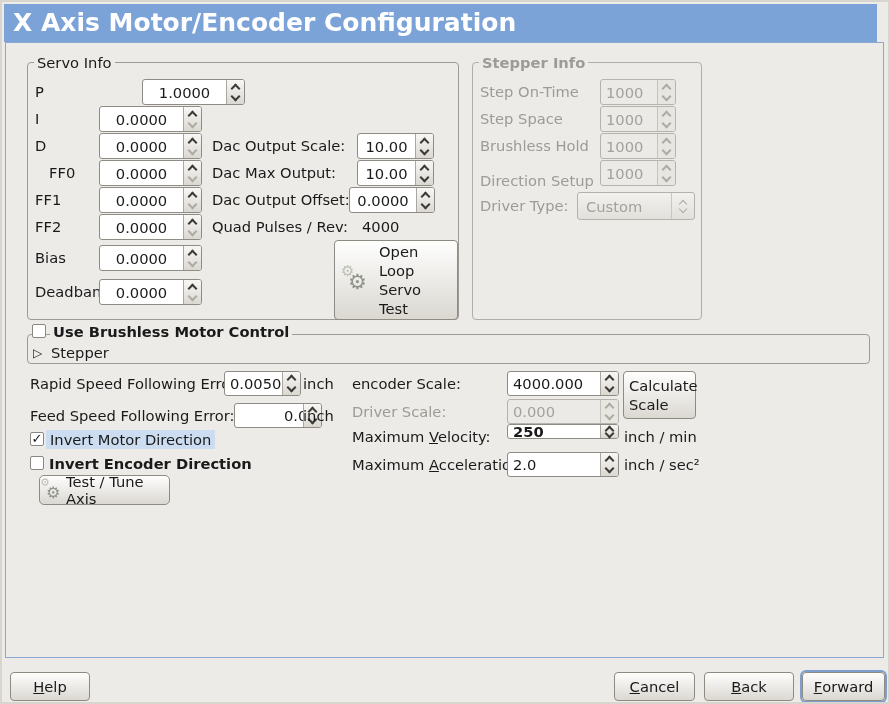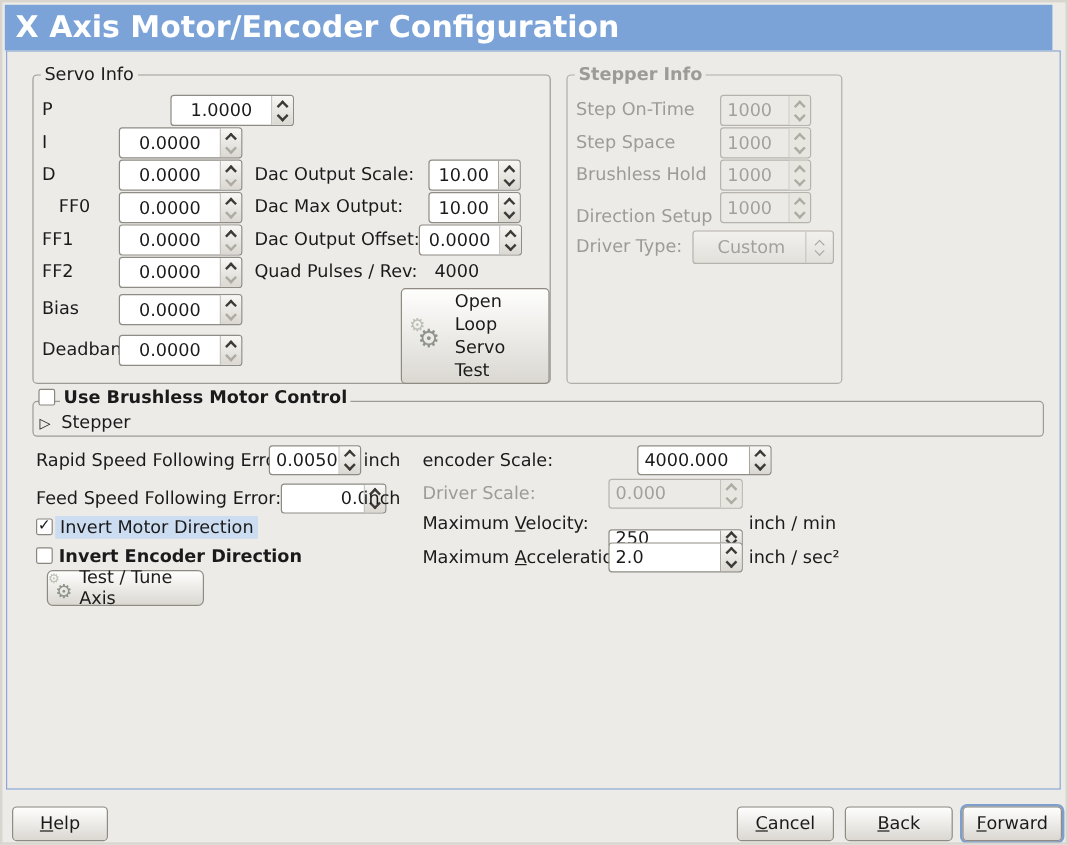--- a/index.html
+++ b/index.html
@@ -34,21 +34,21 @@
          background:linear-gradient(#fefefd,#dbd8d2); border:1px solid #8f8b83;
          border-radius:4px; box-sizing:border-box; z-index:2; cursor:default; }
   .btn.focused { box-shadow:0 0 0 2px #7e9ecd; }
   .cb { position:absolute; width:14px; height:14px; background:#fff; border:1px solid #8a8780;
         border-radius:2px; box-sizing:border-box; font-size:13px; line-height:12px;
         text-align:center; z-index:3; }
   .hl { position:absolute; background:#ccdcf1; padding:1px 4px; white-space:nowrap; z-index:2; }
   .combo { position:absolute; display:flex; align-items:stretch;
            background:linear-gradient(#f2f1ee,#e2e0db); border:1px solid #b5b2ab;
            border-radius:3px; box-sizing:border-box; color:#a3a19b; }
-  .combo .ctext { flex:1; display:flex; align-items:center; padding-left:8px;margin-left:12px; }
+  .combo .ctext { flex:1; display:flex; align-items:center; padding-left:8px; }
   .combo .carr { width:22px; border-left:1px solid #c9c6c0; display:flex; flex-direction:column;
                  align-items:center; justify-content:center; gap:3px; }
   .combo .chev { width:6px; height:6px; border-width:1.5px 1.5px 0 0; }
   .gear { position:relative; width:34px; height:38px; display:inline-block; flex:none; }
   .gear i { position:absolute; font-style:normal; }
   .gear .g1 { font-size:15px; left:1px; top:1px; color:#bcc0b4; }
   .gear .g2 { font-size:21px; left:8px; top:9px; color:#8e948a; }
   .gear.small { width:26px; height:26px; }
   .gear.small .g1 { font-size:11px; left:0; top:-1px; }
   .gear.small .g2 { font-size:16px; left:6px; top:6px; }
@@ -314,21 +314,21 @@
           <span class="chev up"></span>
         </div>
         <div class="b">
           <span class="chev dn"></span>
         </div>
       </div>
   </div>
   <div class="lbl" style="left:301px; top:401px; line-height:25px;">inch</div>
 
   <div class="lbl" style="left:350px; top:369px; line-height:25px;">encoder Scale:</div>
-  <div class="spin" style="left:505px; top:369px; width:112px; height:25px;margin-left:24px;">
+  <div class="spin" style="left:505px; top:369px; width:112px; height:25px;">
     <div class="val">4000.000</div>
     <div class="btns">
         <div class="b">
           <span class="chev up"></span>
         </div>
         <div class="b">
           <span class="chev dn"></span>
         </div>
       </div>
   </div>
@@ -339,23 +339,24 @@
     <div class="btns">
         <div class="b">
           <span class="chev up faint"></span>
         </div>
         <div class="b">
           <span class="chev dn faint"></span>
         </div>
       </div>
   </div>
 
+  <div class="btn wrapbtn" style="left:621px; top:369px; width:73px; height:48px; line-height:19px;">Calculate Scale</div>
 
   <div class="lbl" style="left:350px; top:422px; line-height:25px;">Maximum <u>V</u>elocity:</div>
-  <div class="spin" style="left:505px; top:439px; width:112px; height:15px;">
+  <div class="spin" style="left:505px; top:422px; width:112px; height:15px;font-weight:bold;">
     <div class="val">250</div>
     <div class="btns">
         <div class="b">
           <span class="chev up"></span>
         </div>
         <div class="b">
           <span class="chev dn"></span>
         </div>
       </div>
   </div>

